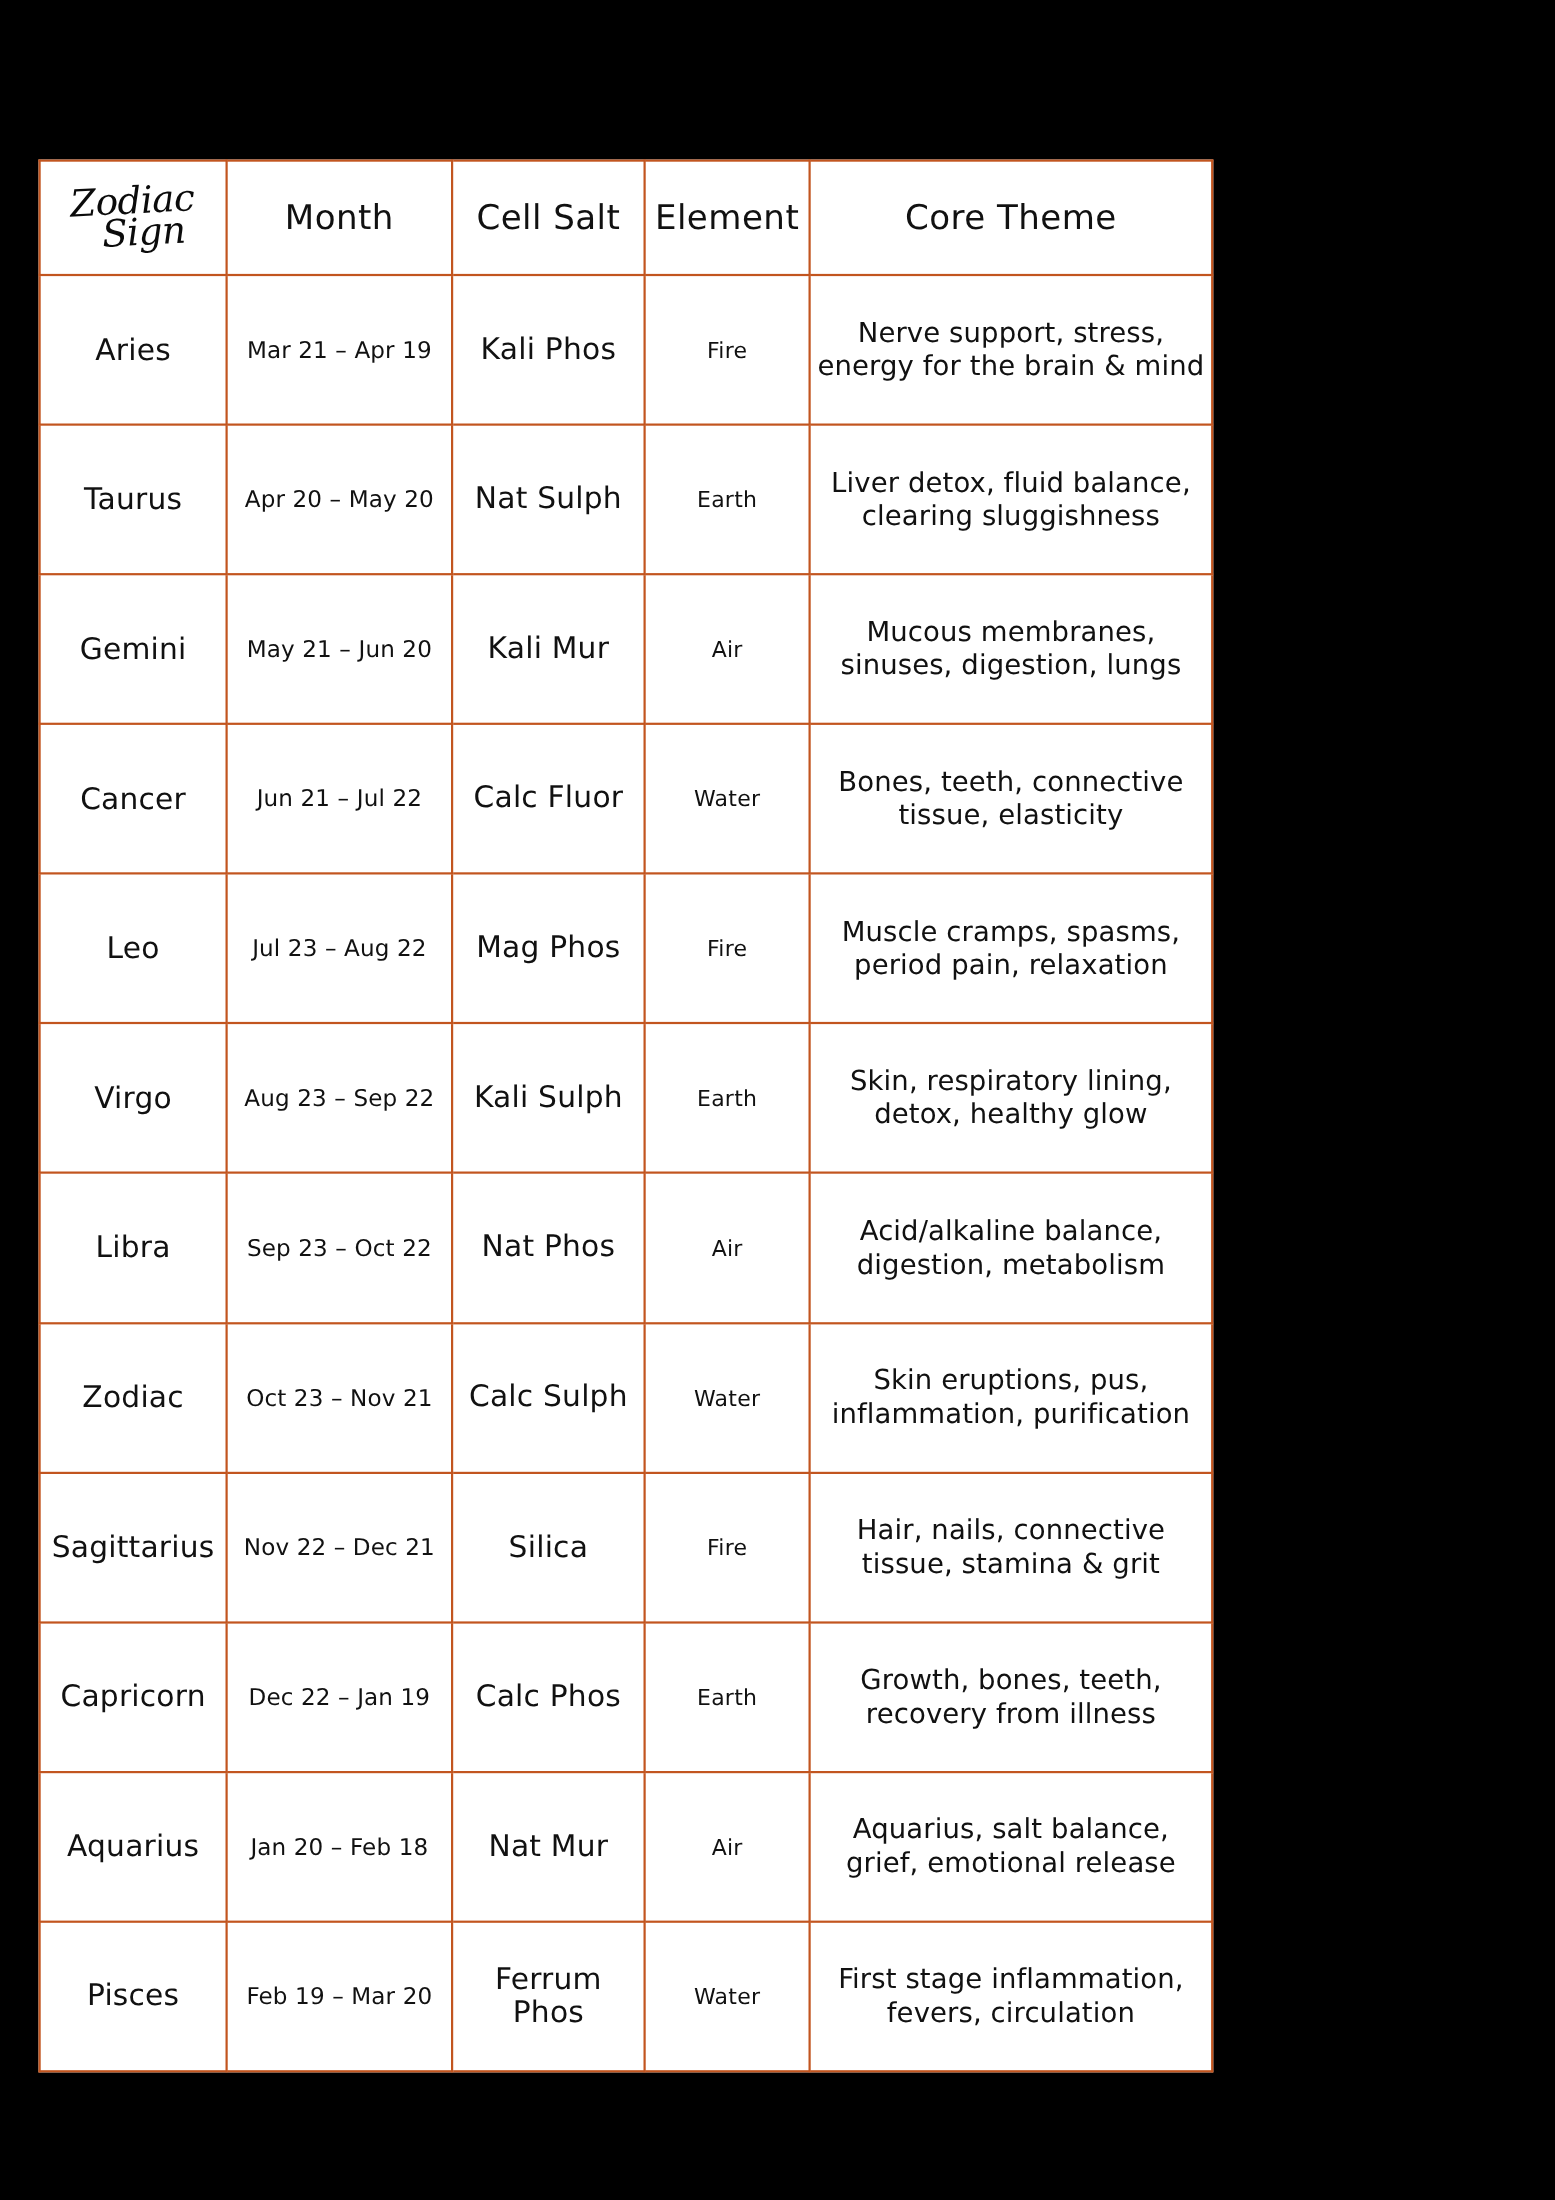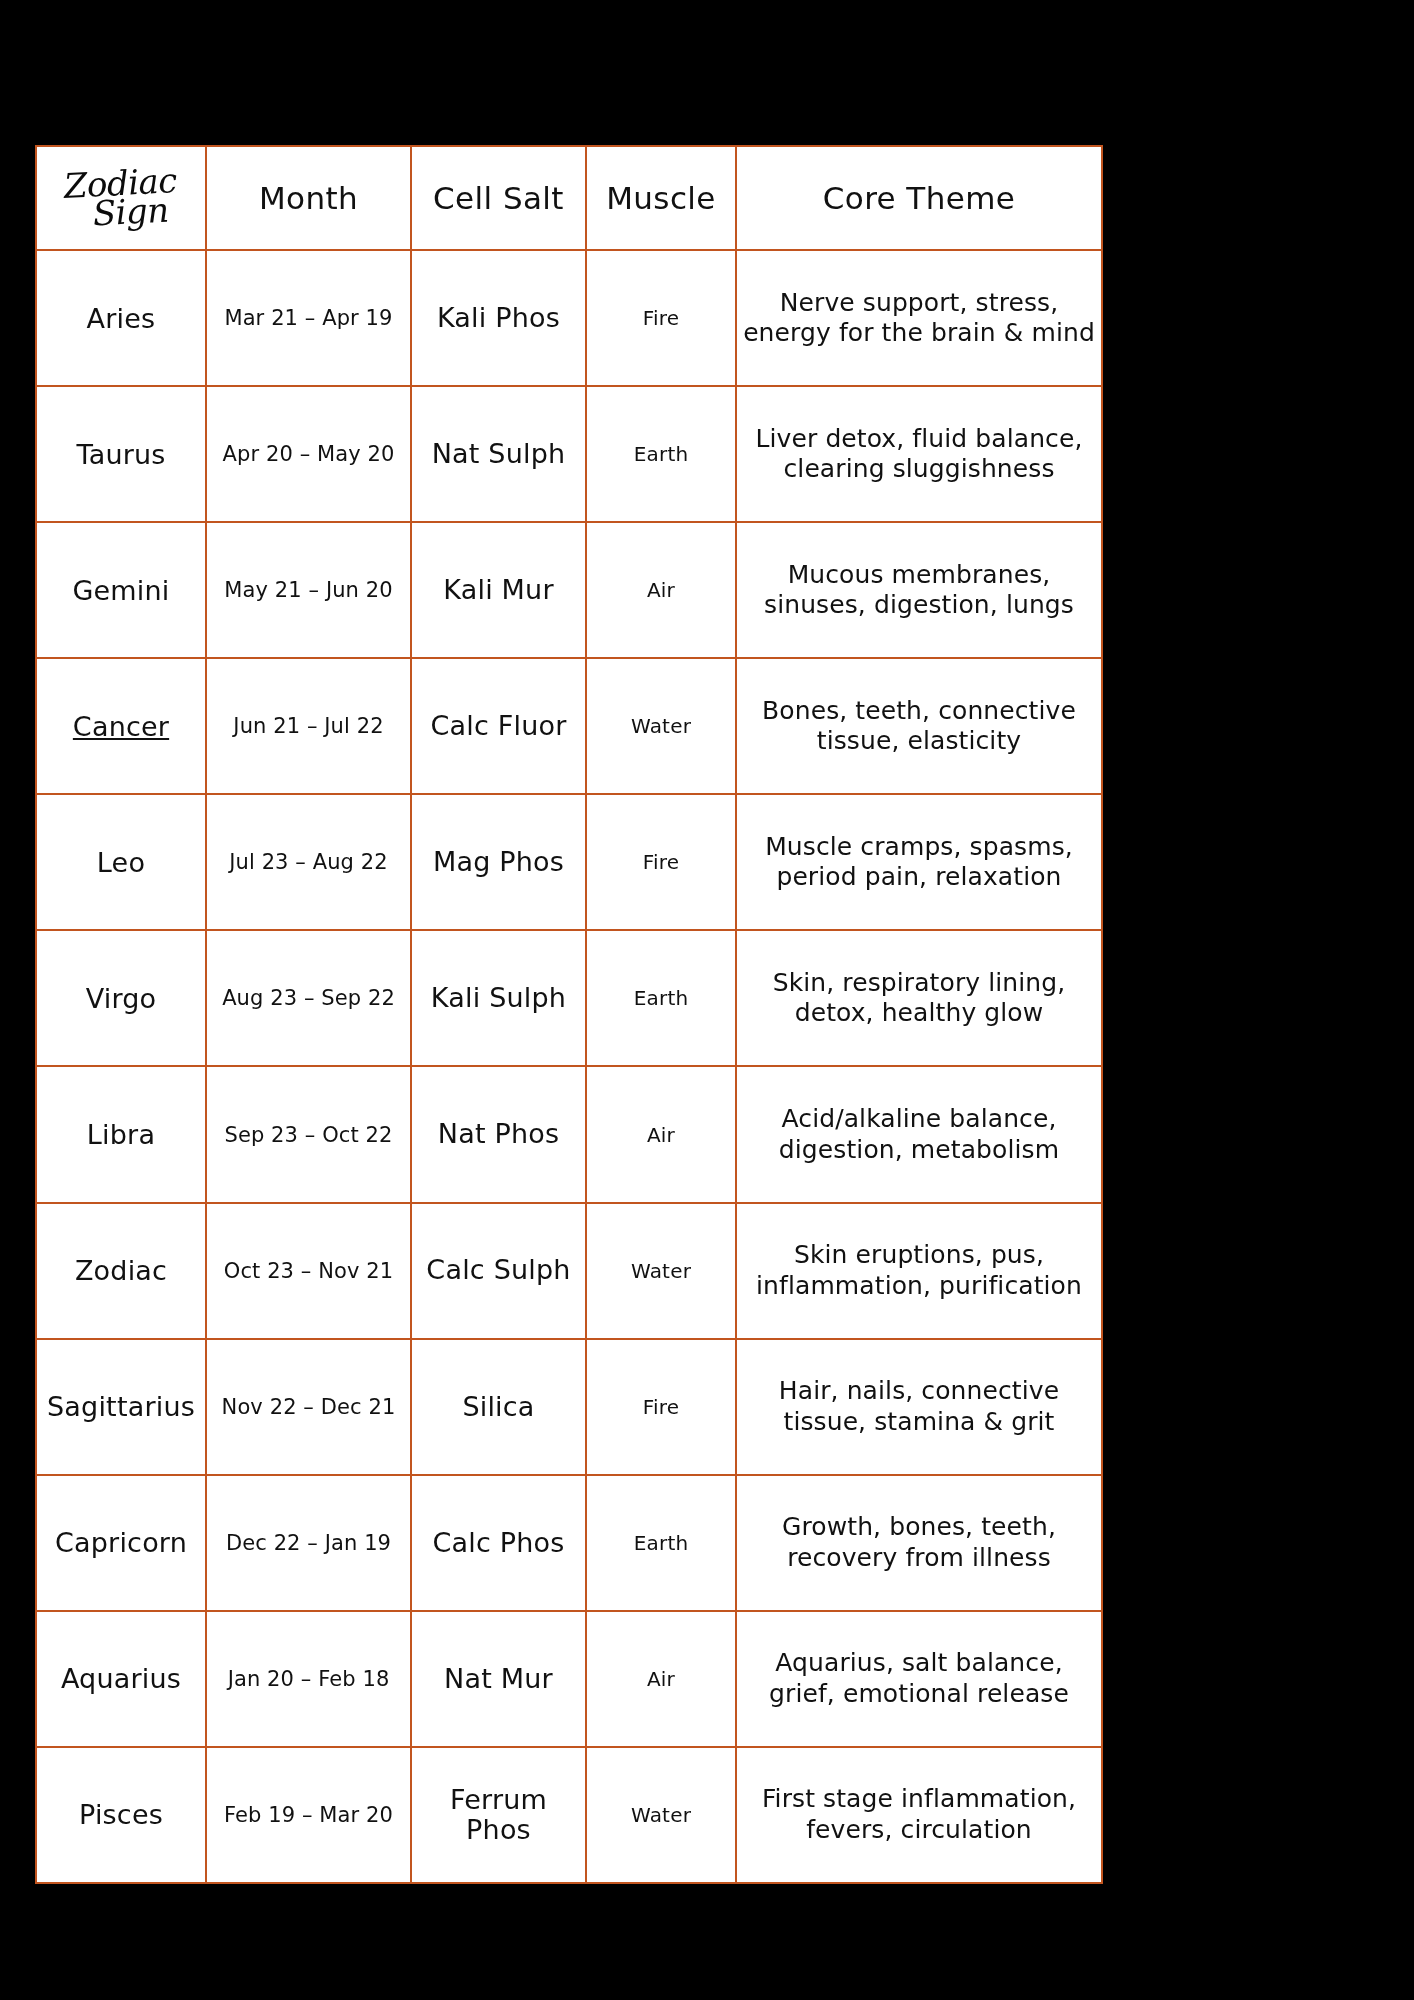--- a/index.html
+++ b/index.html
@@ -147,21 +147,21 @@
       <thead>
         <tr class="head-row">
           <th class="hd hd-script" style="border-color: rgb(194, 85, 31);">
             <span class="script-head">
               <span class="l1">Zodiac</span>
               <span class="l2">Sign</span>
             </span>
           </th>
           <th class="hd" style="border-color: rgb(194, 85, 31);">Month</th>
           <th class="hd" style="border-color: rgb(194, 85, 31);">Cell Salt</th>
-          <th class="hd" style="border-color: rgb(194, 85, 31);">Muscle</th>
+          <th class="hd" style="border-color: rgb(194, 85, 31);">Element</th>
           <th class="hd" style="border-color: rgb(194, 85, 31);">Core Theme</th>
         </tr>
       </thead>
       <tbody id="table-body">
           <tr class="body-row">
             <td class="sign" style="border-color: rgb(194, 85, 31);">Aries</td>
             <td class="month" style="border-color: rgb(194, 85, 31);">Mar 21 – Apr 19</td>
             <td class="salt" style="border-color: rgb(194, 85, 31);">Kali Phos</td>
             <td class="element" style="border-color: rgb(194, 85, 31);">Fire</td>
             <td class="theme" style="border-color: rgb(194, 85, 31);">Nerve support, stress, energy for the brain &amp; mind</td>
@@ -174,21 +174,21 @@
             <td class="theme" style="border-color: rgb(194, 85, 31);">Liver detox, fluid balance, clearing sluggishness</td>
           </tr>
           <tr class="body-row">
             <td class="sign" style="border-color: rgb(194, 85, 31);">Gemini</td>
             <td class="month" style="border-color: rgb(194, 85, 31);">May 21 – Jun 20</td>
             <td class="salt" style="border-color: rgb(194, 85, 31);">Kali Mur</td>
             <td class="element" style="border-color: rgb(194, 85, 31);">Air</td>
             <td class="theme" style="border-color: rgb(194, 85, 31);">Mucous membranes, sinuses, digestion, lungs</td>
           </tr>
           <tr class="body-row">
-            <td class="sign" style="border-color: rgb(194, 85, 31); text-decoration: underline;">Cancer</td>
+            <td class="sign" style="border-color: rgb(194, 85, 31);">Cancer</td>
             <td class="month" style="border-color: rgb(194, 85, 31);">Jun 21 – Jul 22</td>
             <td class="salt" style="border-color: rgb(194, 85, 31);">Calc Fluor</td>
             <td class="element" style="border-color: rgb(194, 85, 31);">Water</td>
             <td class="theme" style="border-color: rgb(194, 85, 31);">Bones, teeth, connective tissue, elasticity</td>
           </tr>
           <tr class="body-row">
             <td class="sign" style="border-color: rgb(194, 85, 31);">Leo</td>
             <td class="month" style="border-color: rgb(194, 85, 31);">Jul 23 – Aug 22</td>
             <td class="salt" style="border-color: rgb(194, 85, 31);">Mag Phos</td>
             <td class="element" style="border-color: rgb(194, 85, 31);">Fire</td>

